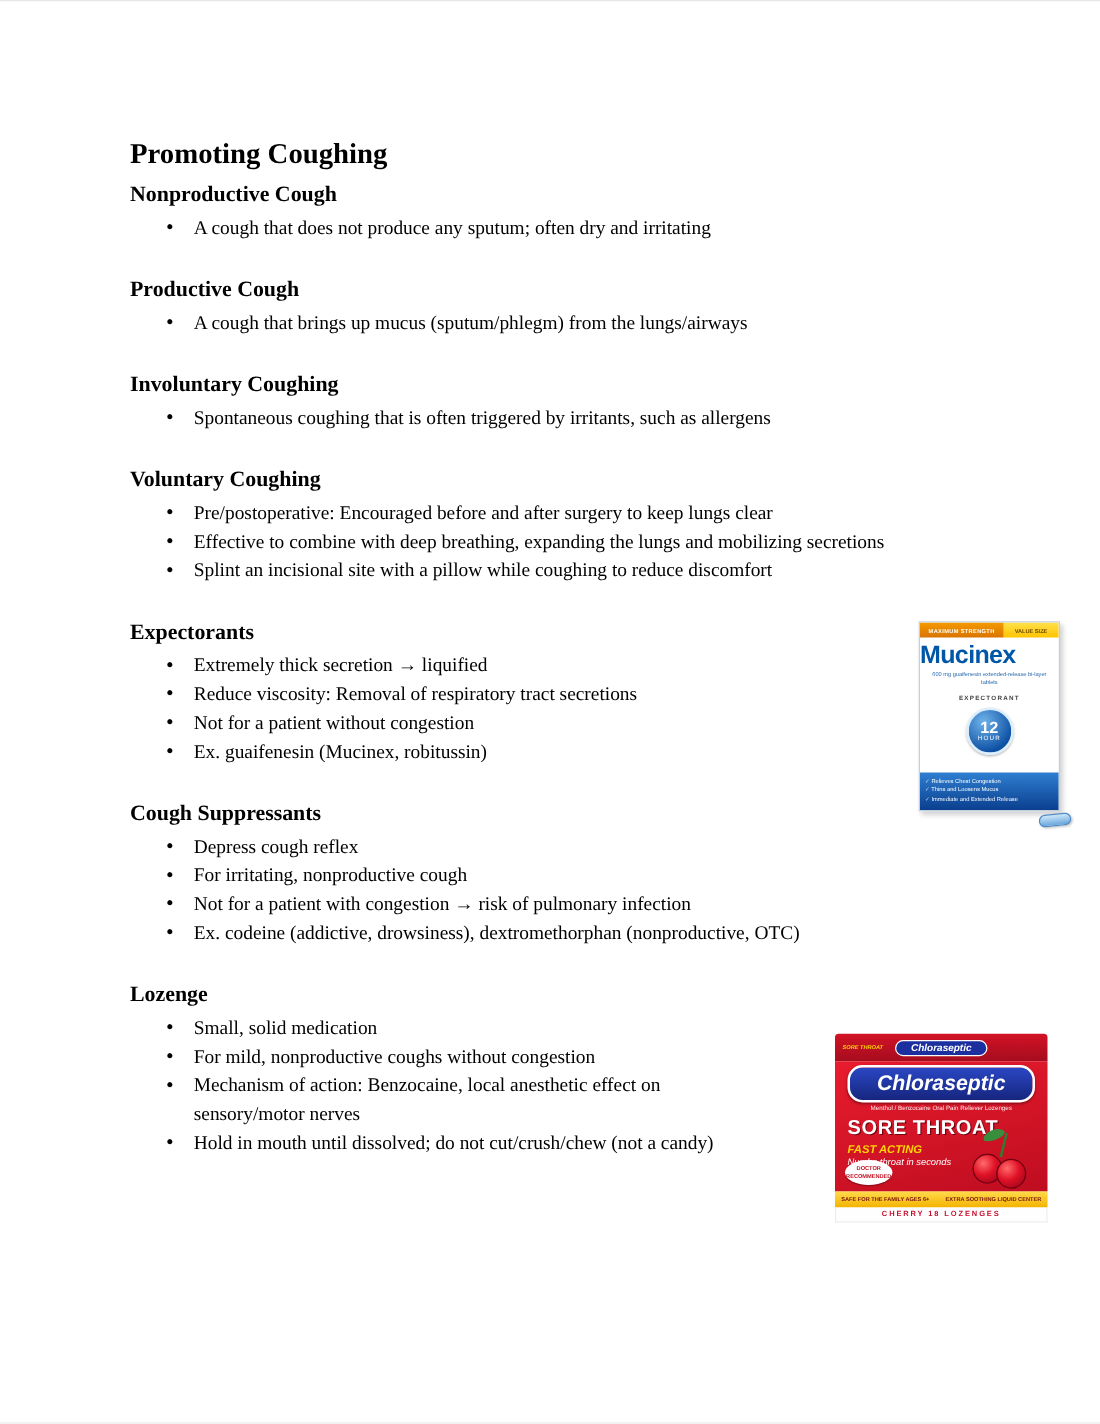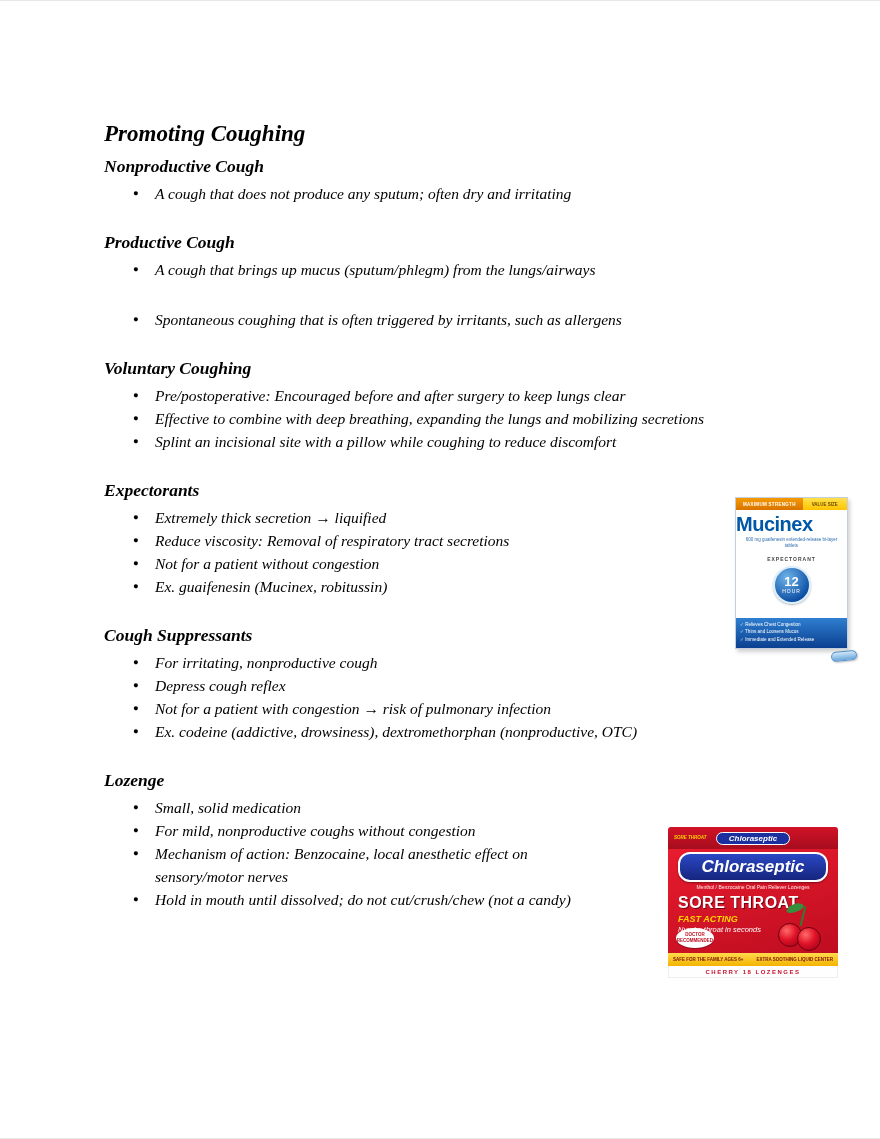--- a/index.html
+++ b/index.html
@@ -7,21 +7,21 @@
   body {
     width:880px; height:1139px;
     font-family:"Liberation Serif","DejaVu Serif",serif;
     color:#000;
   }
   .page {
     position:relative; width:880px; height:1139px; background:#ffffff;
     border-top:1px solid #e7e7e7; border-bottom:1px solid #e7e7e7;
     overflow:hidden;
   }
-  .content { position:absolute; left:104px; top:120px; width:736px;font-style:italic; }
+  .content { position:absolute; left:104px; top:109px; width:736px; }
 
   h1 { font-size:23px; font-weight:bold; line-height:26px; margin:0 0 9px 0; }
   h1.title2 { margin-top:25px; }
   h2 { font-size:17.5px; font-weight:bold; line-height:21px; margin:0 0 5px 0; }
 
   ul.bullets { list-style:none; margin:0 0 27px 0; padding:0; }
   ul.bullets li {
     position:relative; font-size:15.5px; line-height:23px; padding-left:51px;
   }
   ul.bullets li::before {
@@ -154,20 +154,21 @@
     </section>
 
     <section>
       <h2>Productive Cough</h2>
       <ul class="bullets">
         <li><span>A cough that brings up mucus (sputum/phlegm) from the lungs/airways</span></li>
       </ul>
     </section>
 
     <section>
+      <h2>Involuntary Coughing</h2>
       <ul class="bullets">
         <li><span>Spontaneous coughing that is often triggered by irritants, such as allergens</span></li>
       </ul>
     </section>
 
     <section>
       <h2>Voluntary Coughing</h2>
       <ul class="bullets">
         <li><span>Pre/postoperative: Encouraged before and after surgery to keep lungs clear</span></li>
         <li><span>Effective to combine with deep breathing, expanding the lungs and mobilizing secretions</span></li>
@@ -182,22 +183,22 @@
         <li><span>Extremely thick secretion → liquified</span></li>
         <li><span>Reduce viscosity: Removal of respiratory tract secretions</span></li>
         <li><span>Not for a patient without congestion</span></li>
         <li><span>Ex. guaifenesin (Mucinex, robitussin)</span></li>
       </ul>
     </section>
 
     <section>
       <h2>Cough Suppressants</h2>
       <ul class="bullets">
+        <li><span>Depress cough reflex</span></li>
         <li><span>For irritating, nonproductive cough</span></li>
-        <li><span>Depress cough reflex</span></li>
         <li><span>Not for a patient with congestion → risk of pulmonary infection</span></li>
         <li><span>Ex. codeine (addictive, drowsiness), dextromethorphan (nonproductive, OTC)</span></li>
       </ul>
     </section>
 
     <section>
       <h2>Lozenge</h2>
       <ul class="bullets">
         <li><span>Small, solid medication</span></li>
         <li><span>For mild, nonproductive coughs without congestion</span></li>

